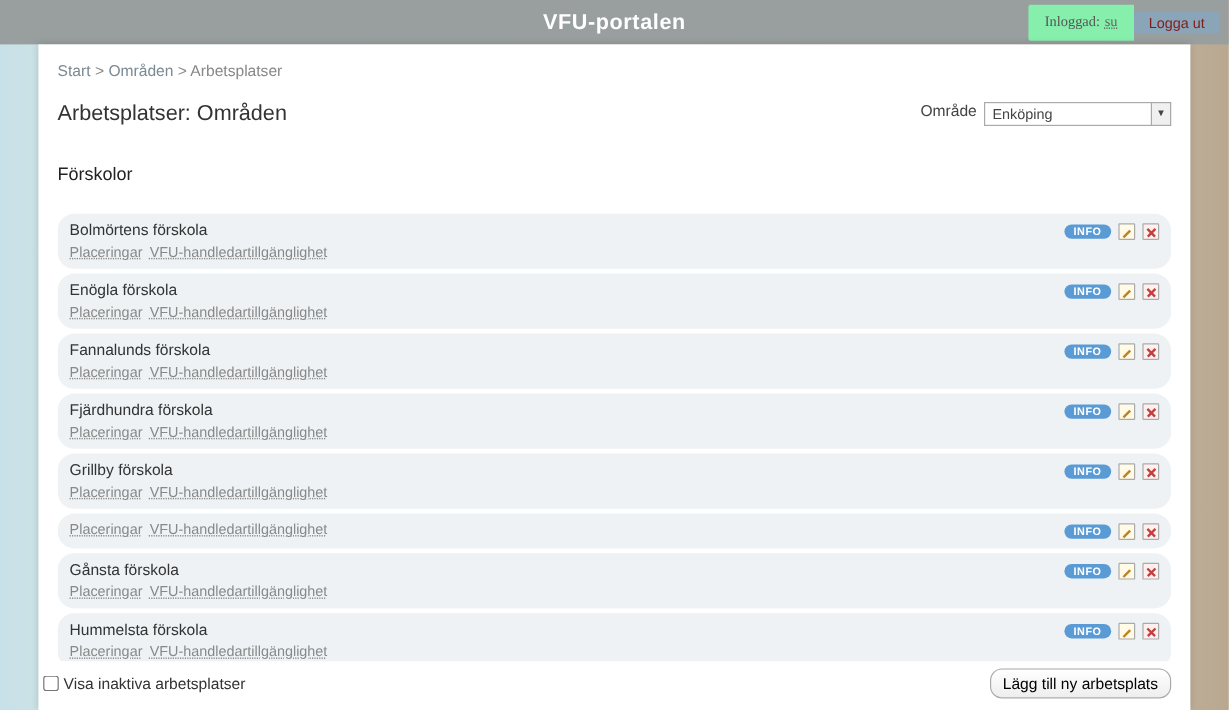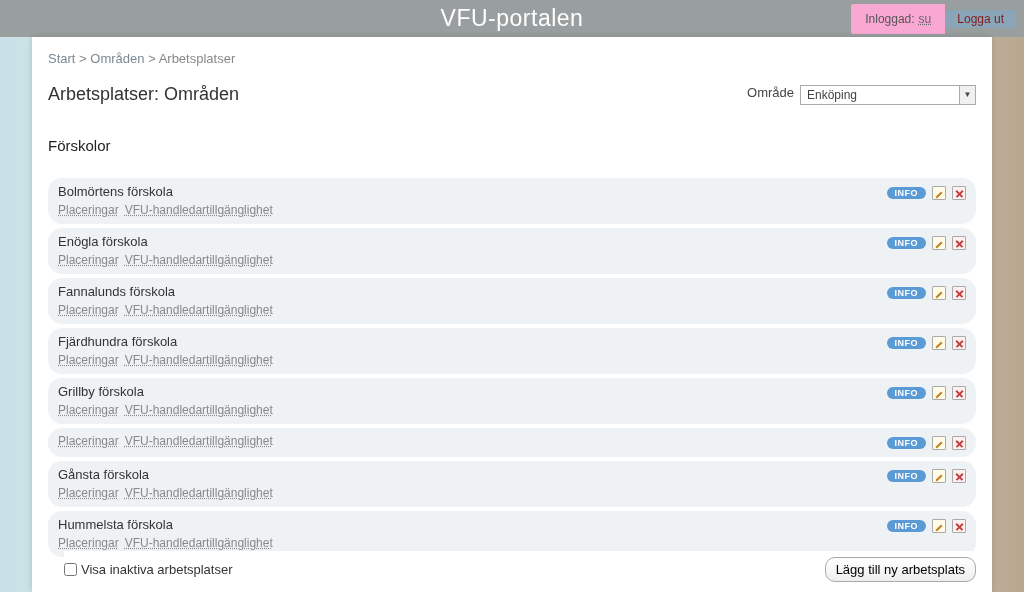--- a/index.html
+++ b/index.html
@@ -15,41 +15,42 @@
   .header {
     background: #999e9f;
     height: 37px;
     position: relative;
     display: flex;
     align-items: center;
     justify-content: center;
   }
   .header-title {
     color: #fff;
-    font-size: 23px;
-    font-weight: 400;
+    font-size: 18px;
+    font-weight: 700;
     letter-spacing: 0.5px;
   }
   .header-right {
     position: absolute;
     right: 0;
     top: 0;
     display: flex;
     align-items: center;
     height: 37px;
   }
   .logged-in {
-    background: #f9a8d4;
+    background: #86efac;
     padding: 0 14px;
     height: 30px;
     display: flex;
     align-items: center;
     font-size: 12px;
     color: #555;
     border-radius: 2px 0 0 2px;
+    font-family: Liberation Serif, serif;
   }
   .logged-in a { color: #666; text-decoration: underline dotted; margin-left: 4px; }
   .logout-btn {
     background: #8aa5b8;
     color: #7f1d1d;
     border: none;
     padding: 0 12px;
     height: 18px;
     font-size: 12px;
     cursor: pointer;
@@ -70,21 +71,21 @@
   .title-row {
     display: flex;
     justify-content: space-between;
     align-items: center;
     margin-bottom: 32px;
   }
   .page-title { font-size: 18px; font-weight: 400; color: #333; }
   .filter-row { display: flex; align-items: flex-start; gap: 6px; font-size: 13px; color: #444; }
   .select-wrap { display: flex; }
   .select-main {
-    width: 160px; height: 20px; border: 1px solid #aaa;
+    width: 140px; height: 20px; border: 1px solid #aaa;
     padding: 0 6px; font-size: 12px; display:flex; align-items:center;
     background: #fff;
   }
   .select-drop {
     width: 16px; height: 20px; border: 1px solid #aaa; border-left: none;
     display:flex; align-items:center; justify-content:center; cursor:pointer;
     background: #f0f0f0;
   }
   .section-heading {
     font-size: 15px; font-weight: 400; color: #222; margin-bottom: 24px;
@@ -126,21 +127,21 @@
     background:#c08020; transform:rotate(-45deg);
   }
   .delete-icon { background:#fff0f0; }
   .delete-icon::before, .delete-icon::after {
     content:""; position:absolute; left:2px; top:6px; width:9px; height:1.5px; background:#c04040;
   }
   .delete-icon::before { transform:rotate(45deg); }
   .delete-icon::after { transform:rotate(-45deg); }
   .footer-row {
     position: absolute;
-    left: 32px; right: 16px; bottom: 10px;
+    left: 4px; right: 16px; bottom: 10px;
     display: flex; justify-content: space-between; align-items: center;
     background: #fff; padding-top: 6px;
   }
   .checkbox-row { display:flex; align-items:center; gap:4px; font-size:13px; color:#333; }
   .checkbox-row input { width:13px; height:13px; }
   .add-btn {
     border: 1px solid #aaa;
     background: linear-gradient(#fff,#eee);
     padding: 4px 10px;
     font-size: 13px;

